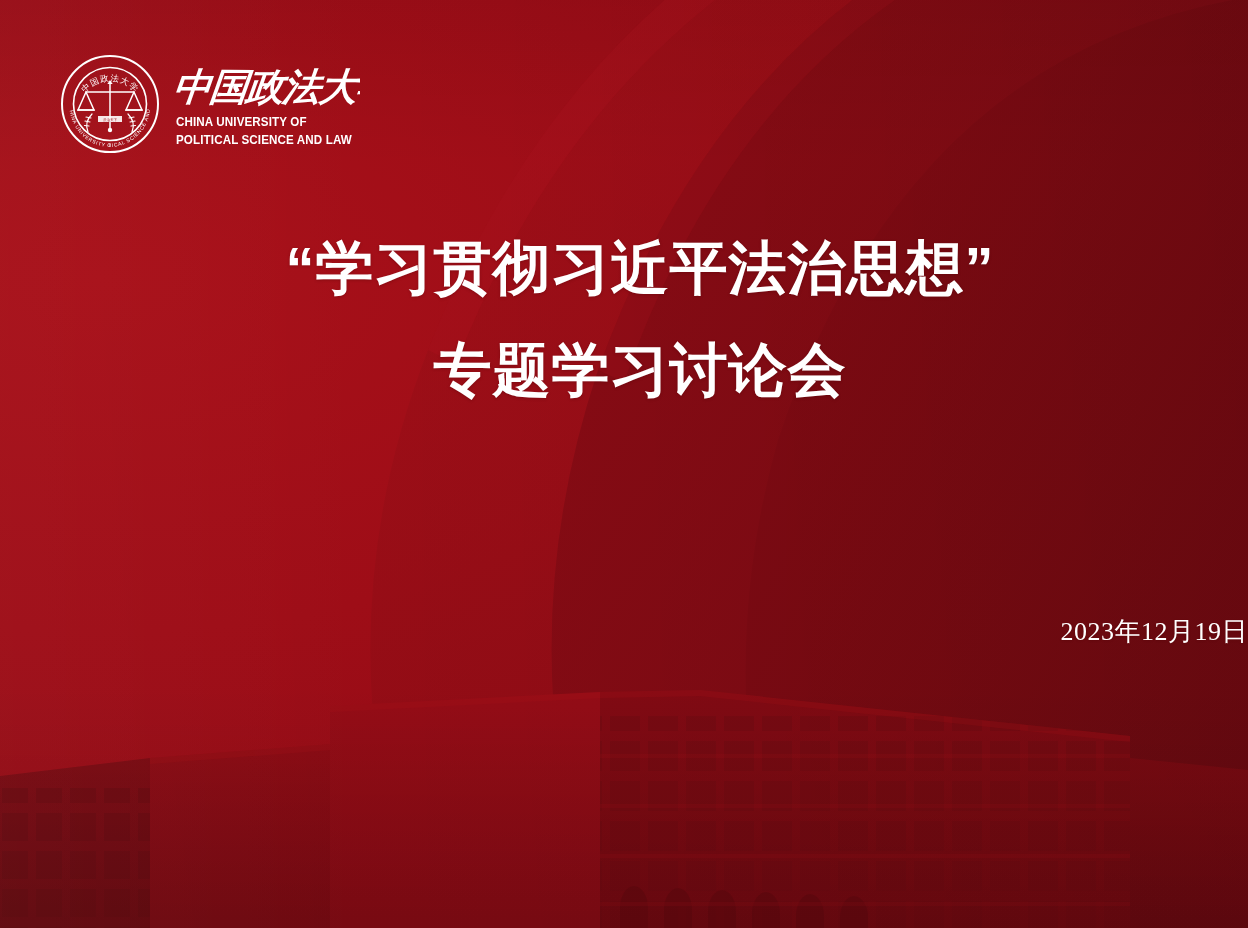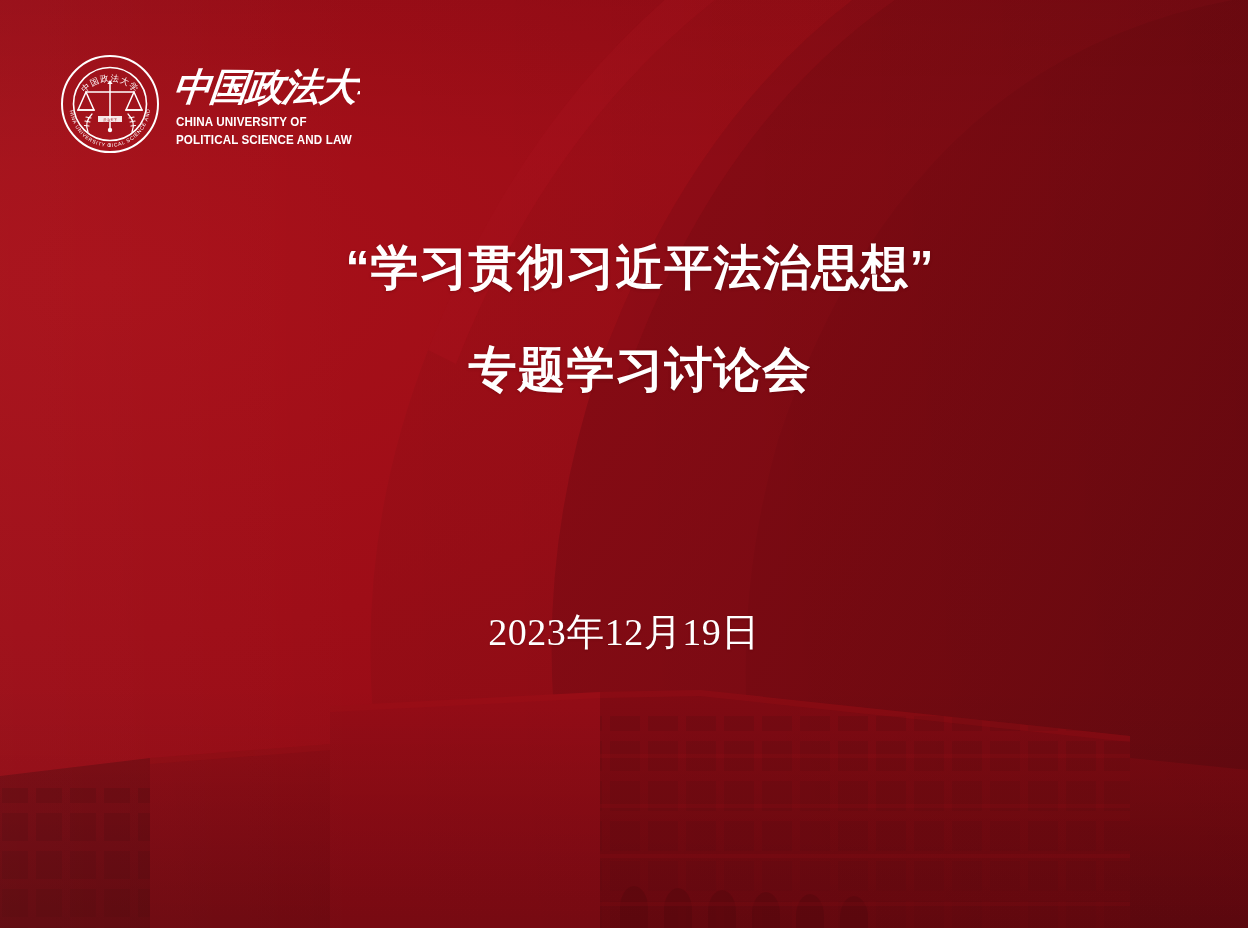--- a/index.html
+++ b/index.html
@@ -63,36 +63,36 @@
   
   .title-block {
     position:absolute;
     left:0; right:0; top:232px;
     text-align:center;
     z-index:5;
   }
   .title-line {
     color:#ffffff;
     font-weight:bold;
-    font-size:48px;
+    font-size:58px;
     line-height:72px;
     letter-spacing:1px;
     text-shadow:0 1px 3px rgba(70,0,5,0.30);
     white-space:nowrap;
     padding-left:32px;
   }
   .title-line-2 { margin-top:30px; }
 
   .date-line {
     position:absolute;
     left:0; right:0; top:608px;
-    text-align:center;
+    text-align:right;
     color:#ffffff;
     font-family:"Liberation Serif", "DejaVu Serif", serif;
-    font-size:38px;
+    font-size:26px;
     line-height:48px;
     letter-spacing:0.5px;
     white-space:nowrap;
     text-shadow:0 1px 2px rgba(70,0,5,0.25);
     z-index:5;
   }
 </style>
 </head>
 <body>
 

